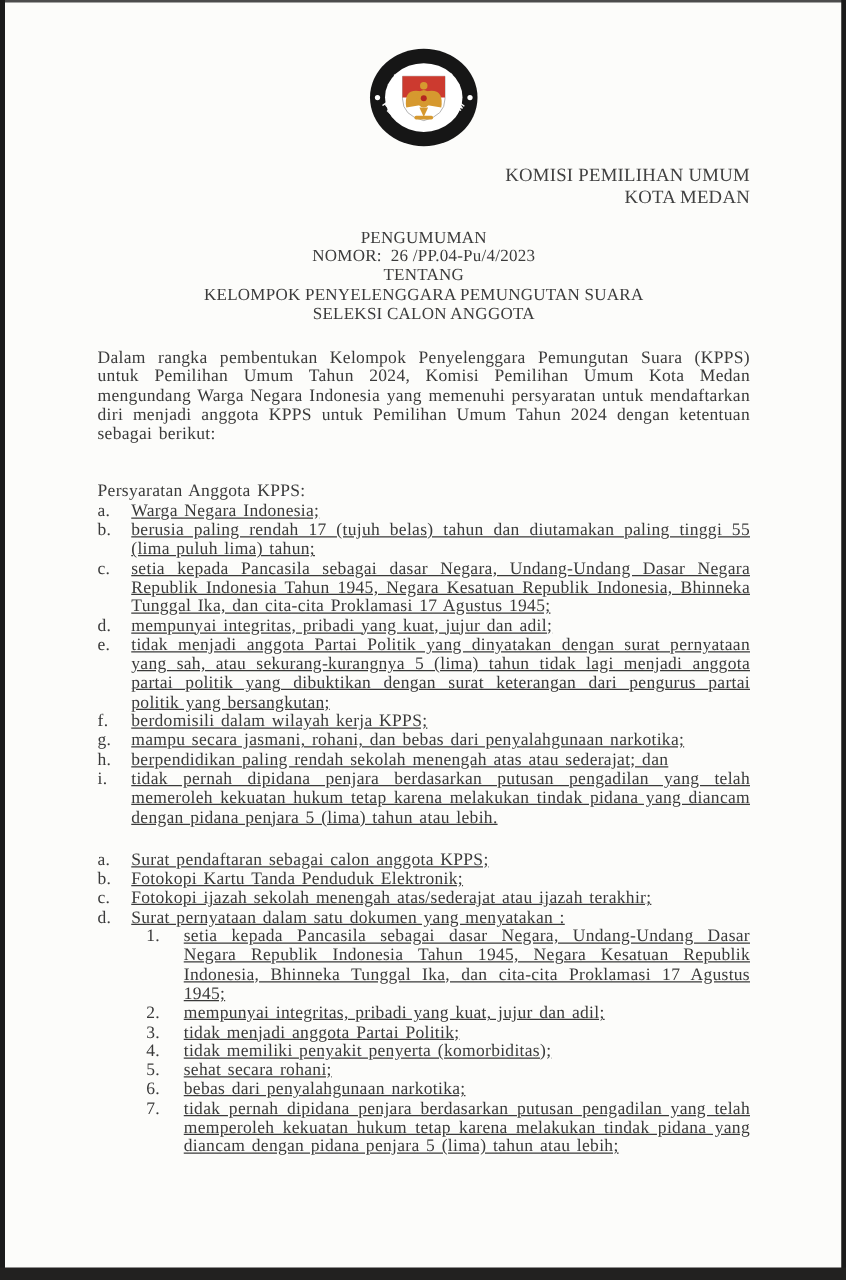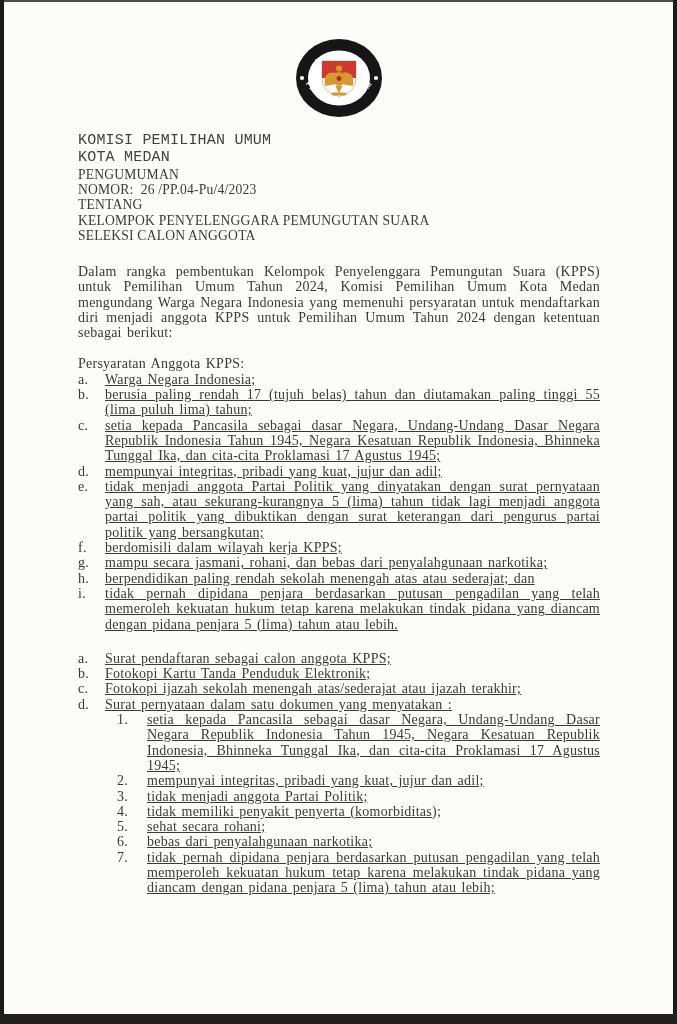--- a/index.html
+++ b/index.html
@@ -16,35 +16,35 @@
   .edge-left  { position:absolute; left:0; top:0; width:4px; height:100%; background:#1b1b1b; }
   .edge-right { position:absolute; right:0; top:0; width:4px; height:100%; background:#1b1b1b; }
   .edge-top   { position:absolute; left:0; top:0; width:100%; height:2px; background:#4c4c4c; }
   .edge-bottom{ position:absolute; left:0; bottom:0; width:100%; height:10px; background:#222120; }
 
   .content { position:absolute; left:78px; right:77px; top:0; }
 
   .logo-wrap { text-align:center; padding-top:36px; margin-bottom:8px; }
 
   .org {
-    text-align:left;
-    font-family:Liberation Mono, monospace;
+    text-align:right;
+    font-family:Liberation Serif, serif;
     font-size:15px; line-height:17px; color:#414141;
-    letter-spacing:0.2px; margin-bottom:1px;
+    letter-spacing:0.2px; margin-bottom:15px;
   }
 
   .title-block {
-    text-align:left; font-size:13.6px; line-height:15.2px;
+    text-align:center; font-size:13.6px; line-height:15.2px;
     letter-spacing:0.2px; color:#3b3b3b; margin-bottom:21px;
   }
   .title-line { white-space:pre; }
 
   .bodytext { font-size:14px; line-height:15.3px; letter-spacing:0.25px; word-spacing:1.5px; color:#3a3a3a; }
 
-  .intro { text-align:justify; margin-bottom:15px; }
+  .intro { text-align:justify; margin-bottom:30px; }
 
   .section { margin-bottom:19px; }
   .sec-heading { margin-bottom:1px; }
 
   .li { display:flex; }
   .li .lbl { flex:0 0 27px; }
   .li .txt { flex:1; text-align:justify;text-decoration:underline; }
 
   .sublist { margin-left:39px; }
   .sublist .li .lbl { flex:0 0 30px; }

